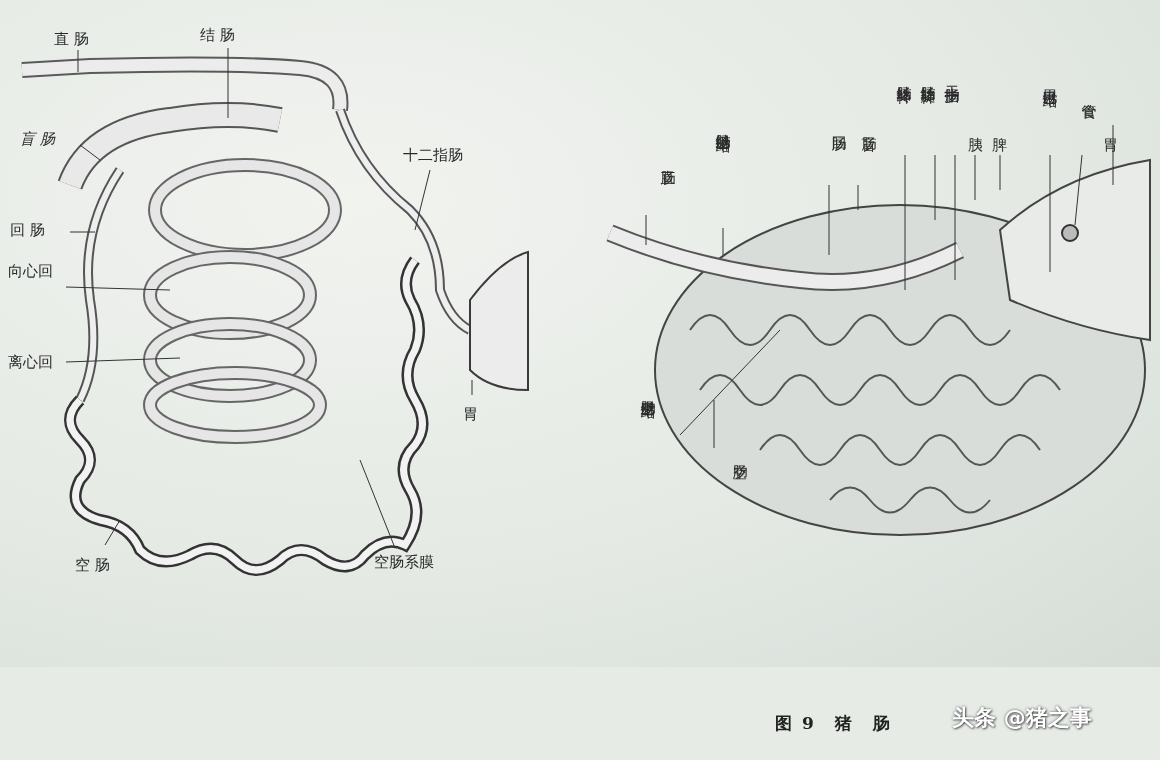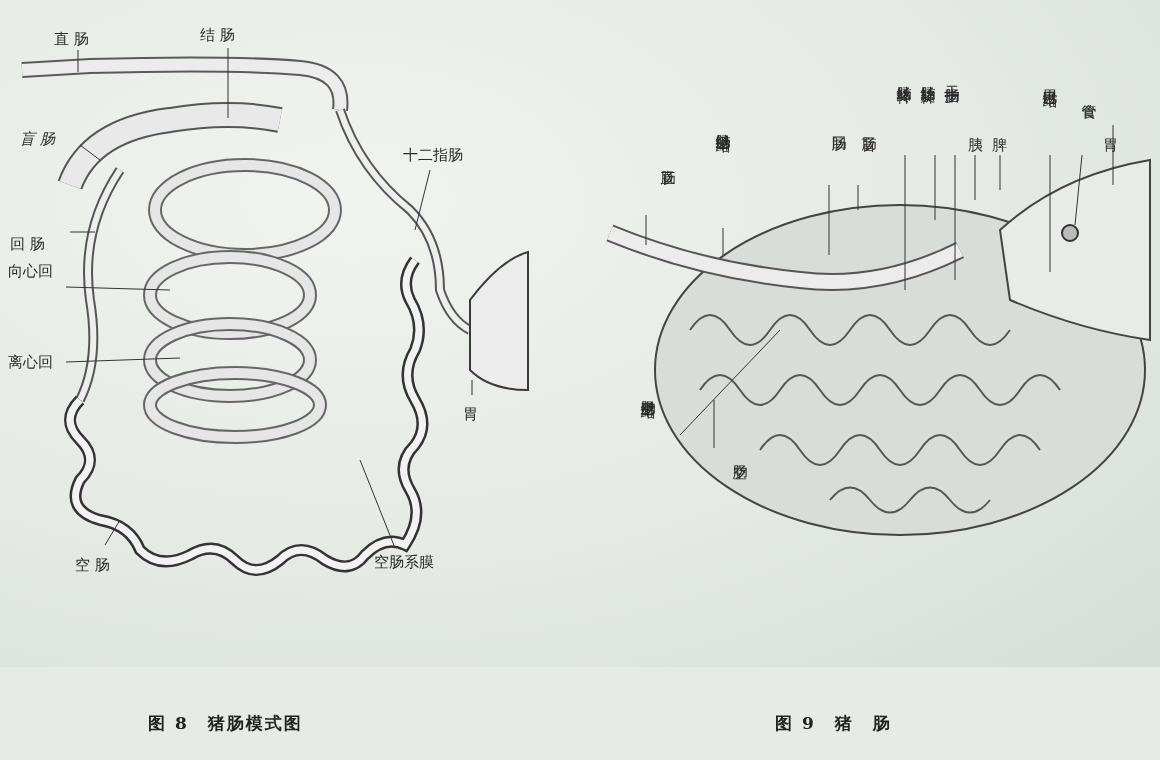--- a/index.html
+++ b/index.html
@@ -89,37 +89,37 @@
       <line x1="1113" y1="125" x2="1113" y2="185"></line>
       <line x1="680" y1="435" x2="780" y2="330"></line>
       <line x1="714" y1="400" x2="714" y2="448"></line>
     </g>
   </svg>
 
   <div class="lbl" style="left:54px;top:32px;">直 肠</div>
   <div class="lbl" style="left:200px;top:28px;">结 肠</div>
   <div class="lbl" style="left:20px;top:132px;font-style:italic;">盲 肠</div>
   <div class="lbl" style="left:403px;top:148px;">十二指肠</div>
-  <div class="lbl" style="left:10px;top:237px;">回 肠</div>
+  <div class="lbl" style="left:10px;top:223px;">回 肠</div>
   <div class="lbl" style="left:8px;top:264px;">向心回</div>
   <div class="lbl" style="left:8px;top:355px;text-align:right;">离心回</div>
   <div class="lbl" style="left:463px;top:407px;">胃</div>
   <div class="lbl" style="left:75px;top:558px;">空 肠</div>
   <div class="lbl" style="left:374px;top:555px;">空肠系膜</div>
-  <div class="cap" style="left:148px;top:712px;">图 8　猪肠模式图</div>
 
   <div class="vlbl" style="left:638px;top:158px;line-height:60px;">直肠</div>
   <div class="vlbl" style="left:713px;top:122px;">结肠淋巴结</div>
   <div class="vlbl" style="left:819px;top:124px;line-height:40px;">回肠</div>
   <div class="vlbl" style="left:849px;top:124px;line-height:40px;">盲肠</div>
   <div class="vlbl" style="left:894px;top:74px;">结肠终袢</div>
   <div class="vlbl" style="left:918px;top:74px;">结肠旋袢</div>
   <div class="vlbl" style="left:942px;top:74px;">十二指肠</div>
   <div class="lbl" style="left:968px;top:138px;">胰</div>
   <div class="lbl" style="left:992px;top:138px;">脾</div>
   <div class="vlbl" style="left:1040px;top:78px;">胃淋巴结</div>
   <div class="vlbl" style="left:1072px;top:92px;line-height:34px;">食管</div>
   <div class="lbl" style="left:1103px;top:138px;">胃</div>
   <div class="vlbl" style="left:638px;top:388px;">空肠淋巴结</div>
   <div class="vlbl" style="left:720px;top:452px;line-height:40px;">空肠</div>
   <div class="cap" style="left:775px;top:712px;">图 9　猪　肠</div>
 
+  <div class="wm">头条 @猪之事</div>
 </div>
 
 </body></html>

